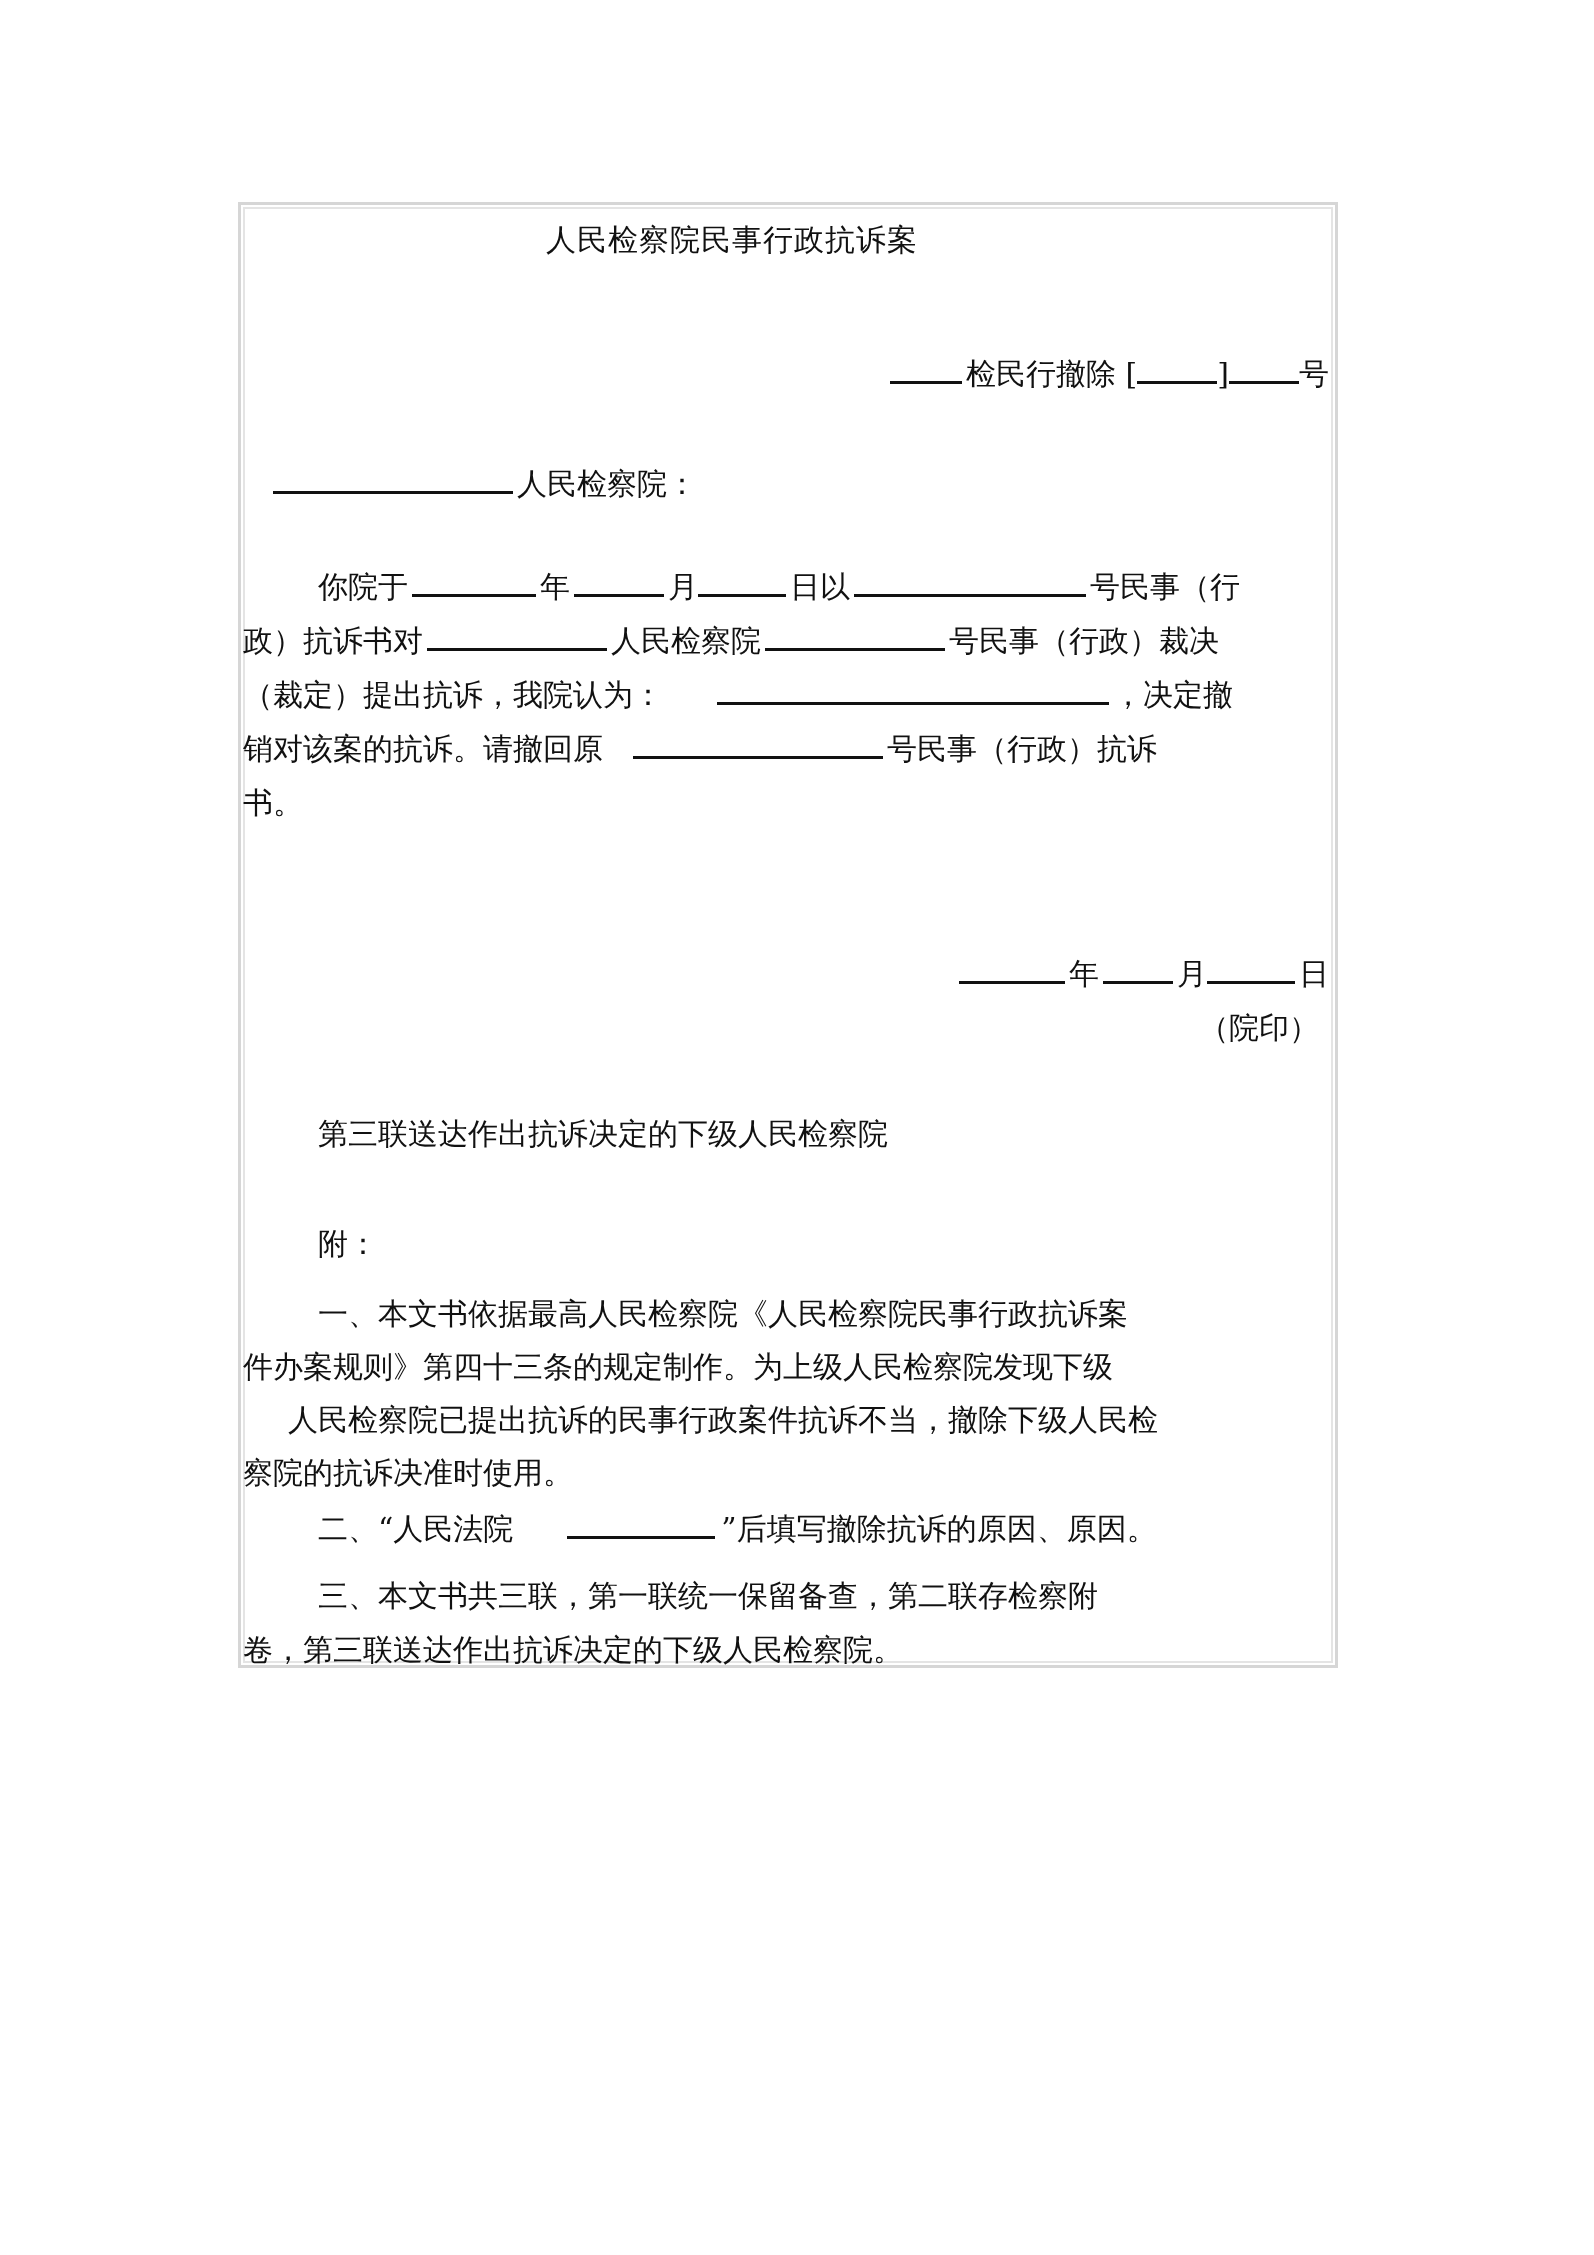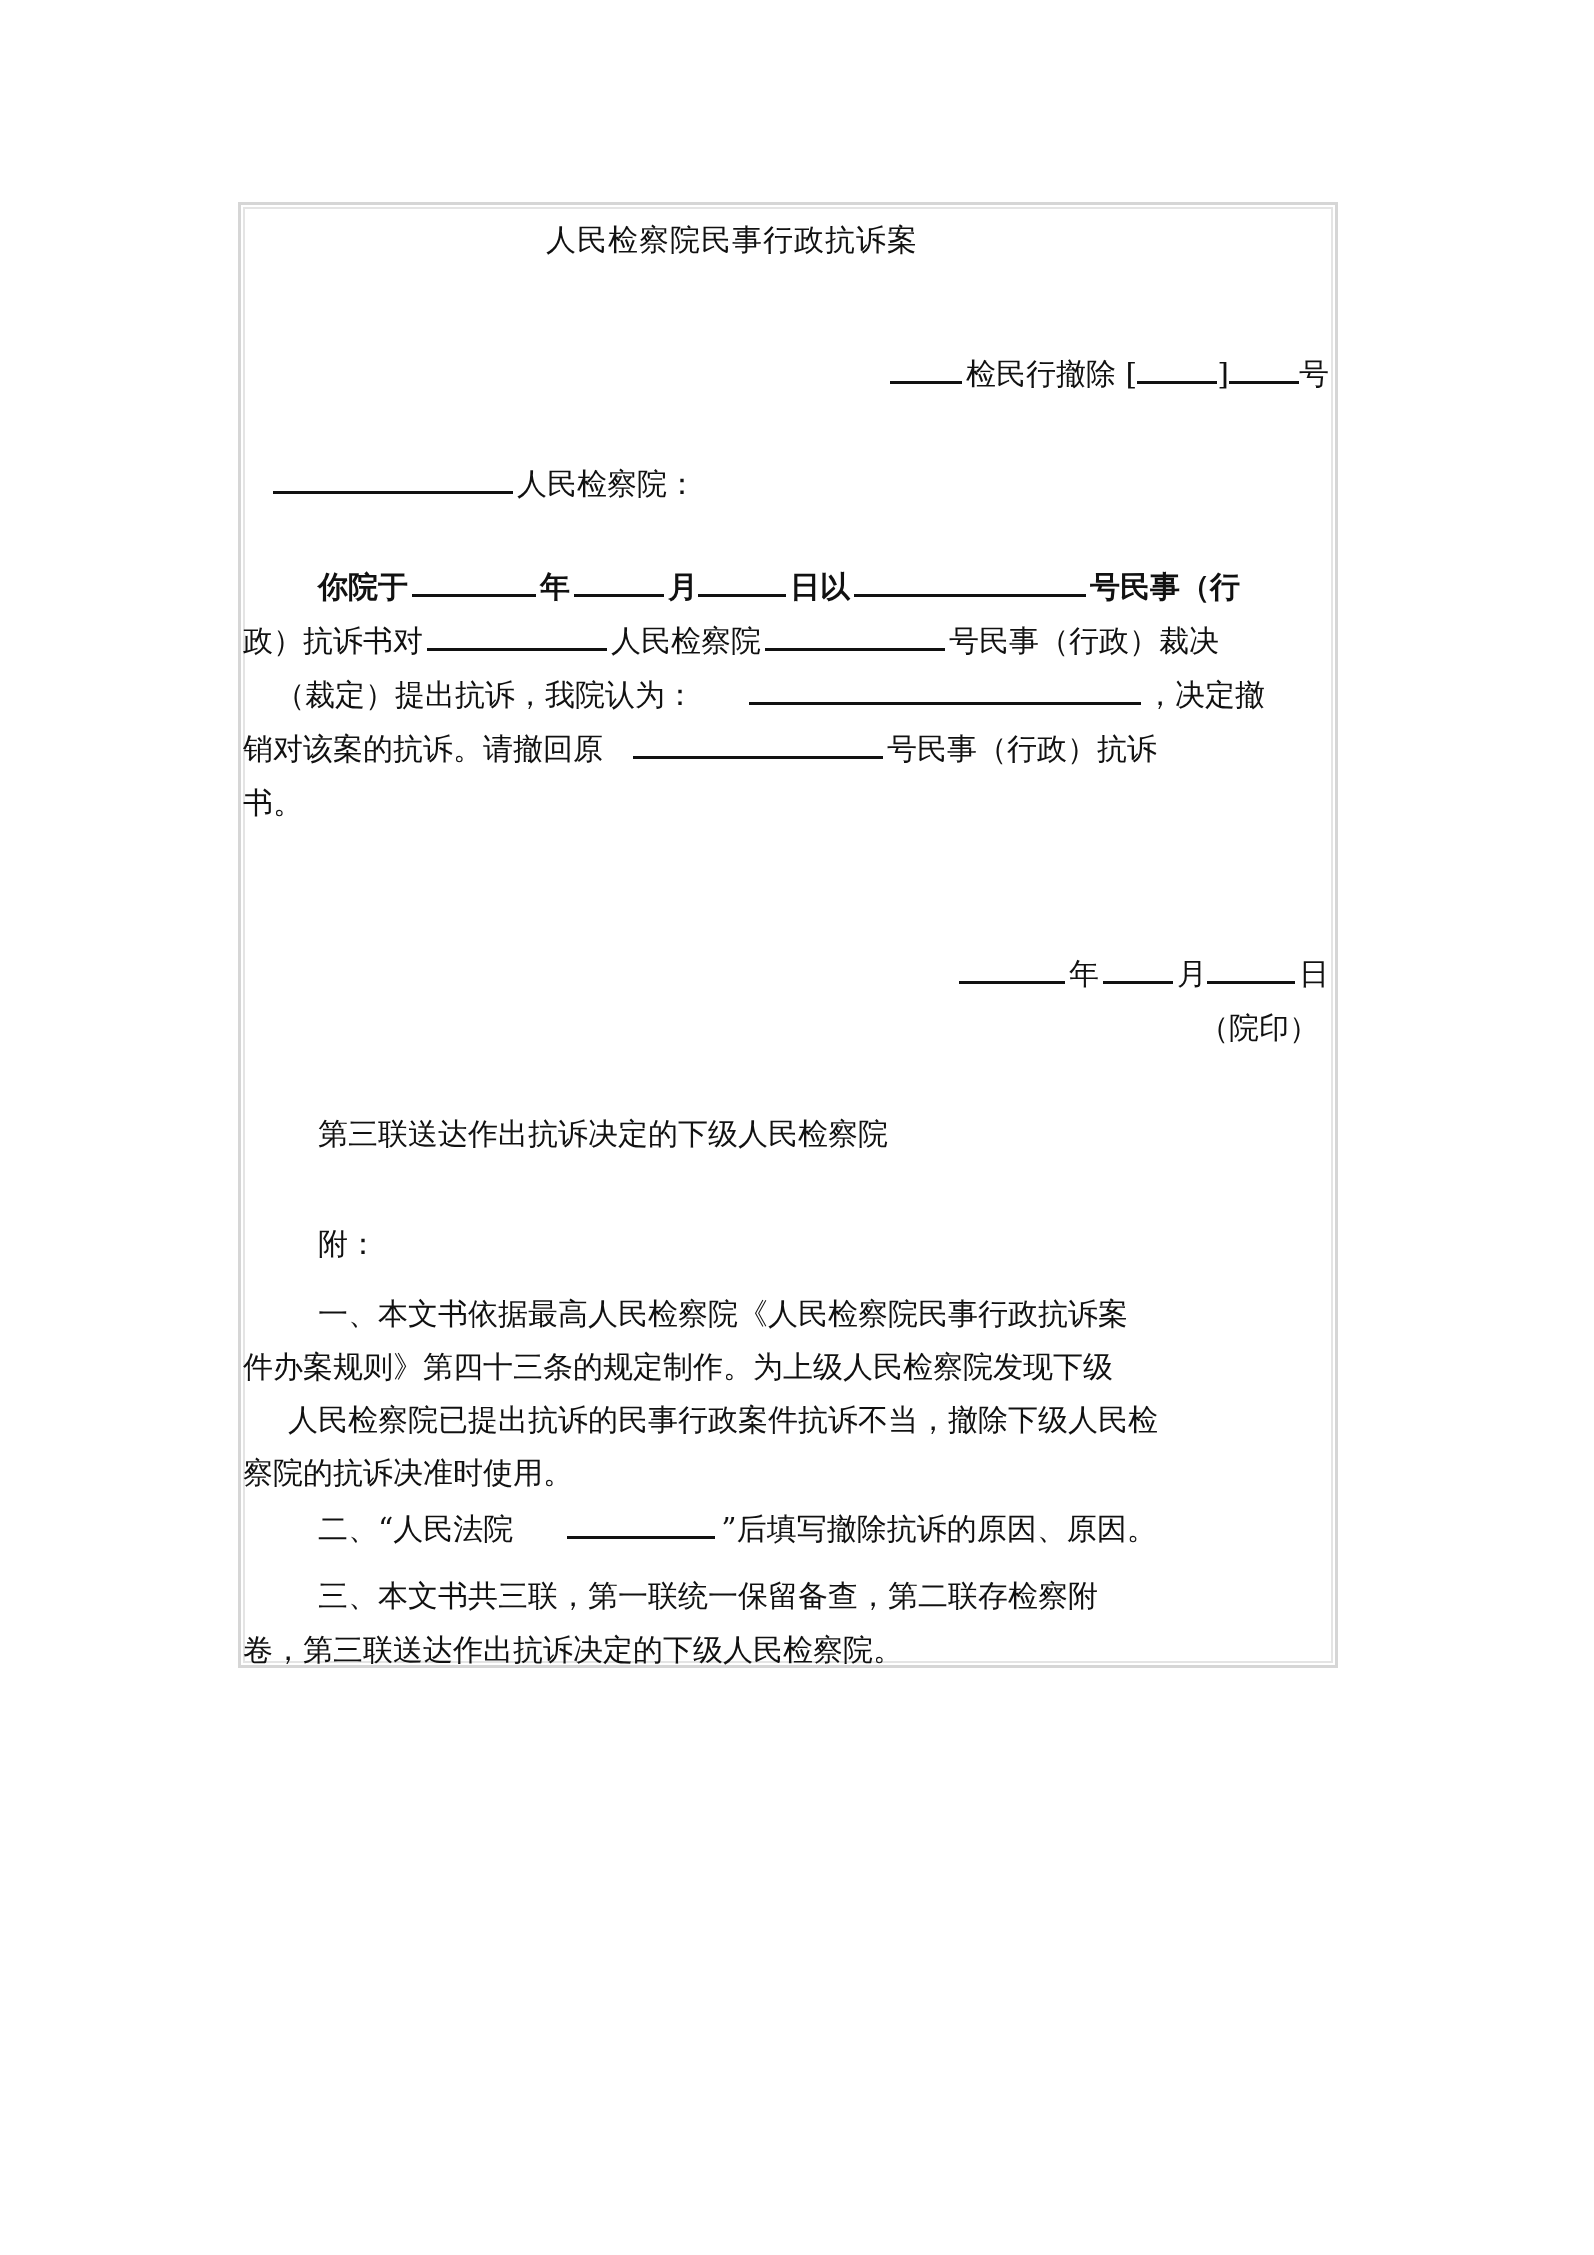--- a/index.html
+++ b/index.html
@@ -88,29 +88,29 @@
   <div class="line title">人民检察院民事行政抗诉案</div>
 
   <div class="line doc-number">
     <span class="blank" style="width:72px"></span><span>检民行撤除 [</span><span class="blank" style="width:80px;margin:0"></span><span>]</span><span class="blank" style="width:70px;margin:0"></span><span>号</span>
   </div>
 
   <div class="line addressee">
     <span class="blank" style="width:240px;margin-left:0"></span><span>人民检察院：</span>
   </div>
 
-  <div class="line para-line" style="top:353px; left:75px;font-weight:bold;">
+  <div class="line para-line" style="top:353px; left:75px;">
     <span>你院于</span><span class="blank" style="width:124px"></span><span>年</span><span class="blank" style="width:90px"></span><span>月</span><span class="blank" style="width:88px;margin-left:0"></span><span>日以</span><span class="blank" style="width:232px"></span><span>号民事（行</span>
   </div>
 
   <div class="line para-line" style="top:407px;">
     <span>政）抗诉书对</span><span class="blank" style="width:180px"></span><span>人民检察院</span><span class="blank" style="width:180px"></span><span>号民事（行政）裁决</span>
   </div>
 
-  <div class="line para-line" style="top:461px;padding-left:32px;">
+  <div class="line para-line" style="top:461px;">
     <span>（裁定）提出抗诉，我院认为：</span><span class="blank" style="width:392px;margin-left:54px"></span><span>，决定撤</span>
   </div>
 
   <div class="line para-line" style="top:515px;">
     <span>销对该案的抗诉。请撤回原</span><span class="blank" style="width:250px;margin-left:30px"></span><span>号民事（行政）抗诉</span>
   </div>
 
   <div class="line para-line" style="top:569px;">书。</div>
 
   <div class="line date-line">

